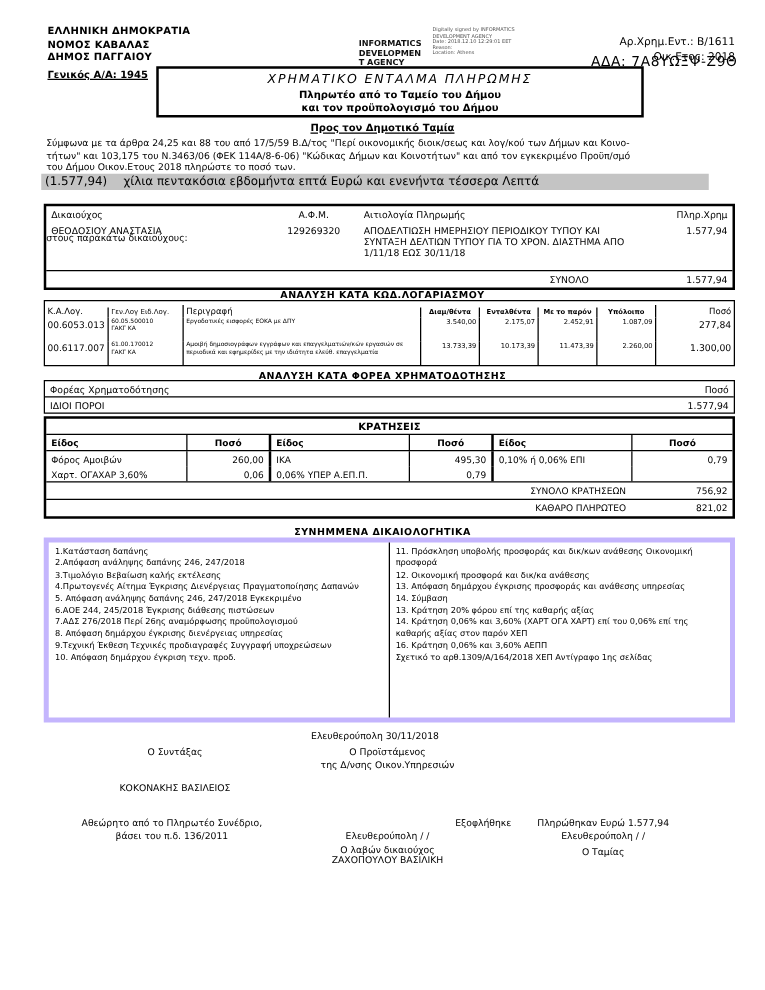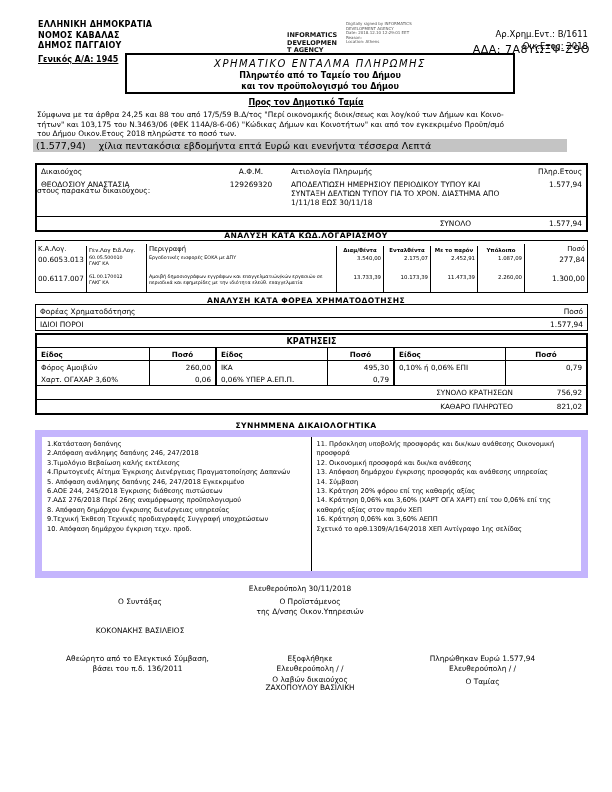--- a/index.html
+++ b/index.html
@@ -72,24 +72,24 @@
   .ded .row{display:flex;}
   .ded .cell{border-left:1px solid #000;box-sizing:border-box;padding:1.5px 4px;}
   .ded .cell:first-child{border-left:none;}
   .ded .g1{border-left:2px solid #000 !important;}
   .ded .t{width:112px;}
   .ded .p{width:66px;text-align:right;}
   .ded .hdr .t{font-weight:bold;}
   .ded .hdr .p{font-weight:bold;text-align:center;}
   .ded .hdr{border-bottom:1px solid #000;justify-content:center;}
   .ded .sum{border-top:1.5px solid #000;display:flex;justify-content:flex-end;padding:2px 4px;}
-  .ded .sum .lbl{margin-right:44px;}
-
-  
-  .att{left:35px;top:430px;width:553px;height:148px;border:7px solid #c4b5fd;box-sizing:border-box;display:flex;}
+  .ded .sum .lbl{margin-right:56px;}
+
+  
+  .att{left:35px;top:430px;width:553px;height:148px;border:4px solid #c4b5fd;box-sizing:border-box;display:flex;}
   .att .col{width:50%;padding:3px 5px;font-size:6.6px;line-height:9.4px;box-sizing:border-box;}
   .att .col.l{border-right:1.5px solid #000;}
 
   
   .sig{font-size:7.4px;}
 </style>
 </head>
 <body>
 
 <div class="page">
@@ -135,21 +135,21 @@
     <span class="num">(1.577,94)</span>
     <span>χίλια πεντακόσια εβδομήντα επτά Ευρώ και ενενήντα τέσσερα Λεπτά</span>
   </div>
   <div class="abs bene-intro">στους παρακάτω δικαιούχους:</div>
 
   <div class="abs bt">
     <div class="row">
       <div class="c-name">Δικαιούχος</div>
       <div class="c-afm">Α.Φ.Μ.</div>
       <div class="c-reason">Αιτιολογία Πληρωμής</div>
-      <div class="c-amt">Πληρ.Ετους</div>
+      <div class="c-amt">Πληρ.Χρημ</div>
     </div>
     <div class="row data">
       <div class="c-name">ΘΕΟΔΟΣΙΟΥ ΑΝΑΣΤΑΣΙΑ</div>
       <div class="c-afm">129269320</div>
       <div class="c-reason">ΑΠΟΔΕΛΤΙΩΣΗ ΗΜΕΡΗΣΙΟΥ  ΠΕΡΙΟΔΙΚΟΥ ΤΥΠΟΥ ΚΑΙ ΣΥΝΤΑΞΗ ΔΕΛΤΙΩΝ ΤΥΠΟΥ ΓΙΑ ΤΟ ΧΡΟΝ. ΔΙΑΣΤΗΜΑ ΑΠΟ 1/11/18 ΕΩΣ 30/11/18</div>
       <div class="c-amt">1.577,94</div>
     </div>
     <div class="total">
       <span class="lbl">ΣΥΝΟΛΟ</span>
       <span>1.577,94</span>
@@ -272,24 +272,24 @@
 
   <div class="abs sig ctr" style="left:170px;top:584px;width:260px;">Ελευθερούπολη 30/11/2018</div>
 
   <div class="abs sig ctr" style="left:55px;top:597px;width:170px;">Ο Συντάξας</div>
   <div class="abs sig ctr" style="left:225px;top:597px;width:170px;">Ο Προϊστάμενος</div>
   <div class="abs sig ctr" style="left:225px;top:607px;width:170px;">της Δ/νσης Οικον.Υπηρεσιών</div>
 
   <div class="abs sig ctr" style="left:55px;top:626px;width:170px;">ΚΟΚΟΝΑΚΗΣ ΒΑΣΙΛΕΙΟΣ</div>
   <div class="abs sig ctr" style="left:225px;top:639px;width:170px;margin-top:44px;">ΖΑΧΟΠΟΥΛΟΥ ΒΑΣΙΛΙΚΗ</div>
 
-  <div class="abs sig ctr" style="left:25px;top:654px;width:225px;">Αθεώρητο από το Ελεγκτικό Σύμβαση,</div>
+  <div class="abs sig ctr" style="left:25px;top:654px;width:225px;">Αθεώρητο από το Πληρωτέο Συνέδριο,</div>
   <div class="abs sig ctr" style="left:25px;top:664px;width:225px;">βάσει του π.δ. 136/2011</div>
 
-  <div class="abs sig ctr" style="left:225px;top:654px;width:170px;">Εξοφλήθηκε</div>
+  <div class="abs sig ctr" style="left:239px;top:654px;width:170px;text-align:right;">Εξοφλήθηκε</div>
   <div class="abs sig ctr" style="left:225px;top:664px;width:170px;">Ελευθερούπολη   /  /</div>
   <div class="abs sig ctr" style="left:225px;top:675px;width:170px;">Ο λαβών δικαιούχος</div>
 
   <div class="abs sig ctr" style="left:390px;top:654px;width:185px;">Πληρώθηκαν Ευρώ 1.577,94</div>
   <div class="abs sig ctr" style="left:390px;top:664px;width:185px;">Ελευθερούπολη   /  /</div>
   <div class="abs sig ctr" style="left:390px;top:677px;width:185px;">Ο Ταμίας</div>
 
 </div>
 
 </body></html>

